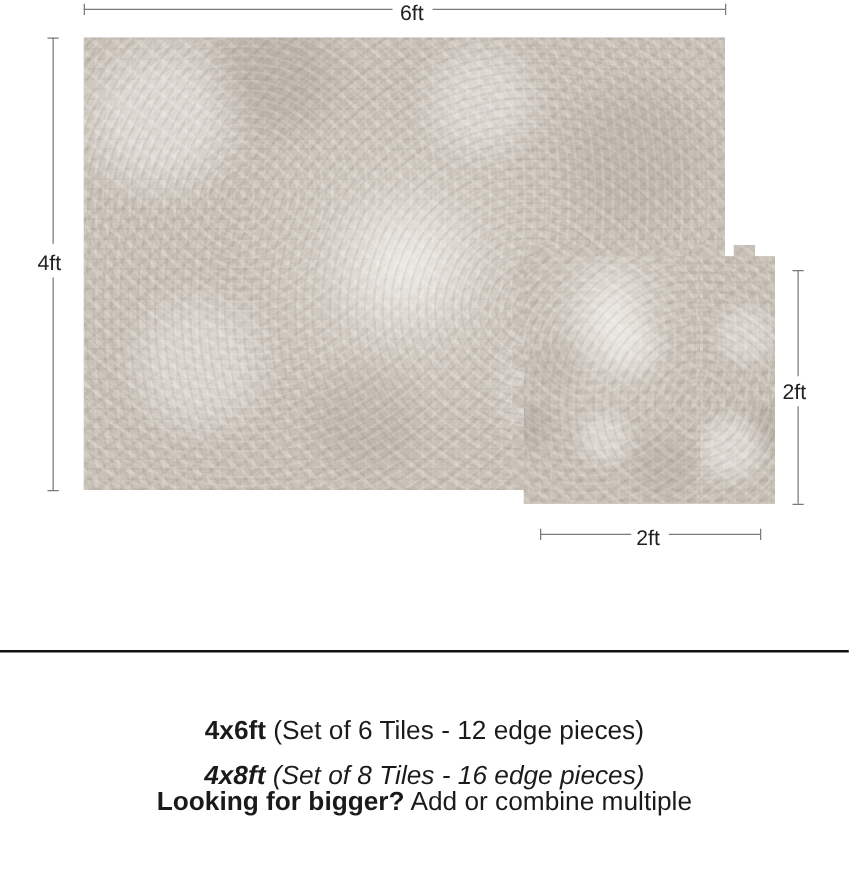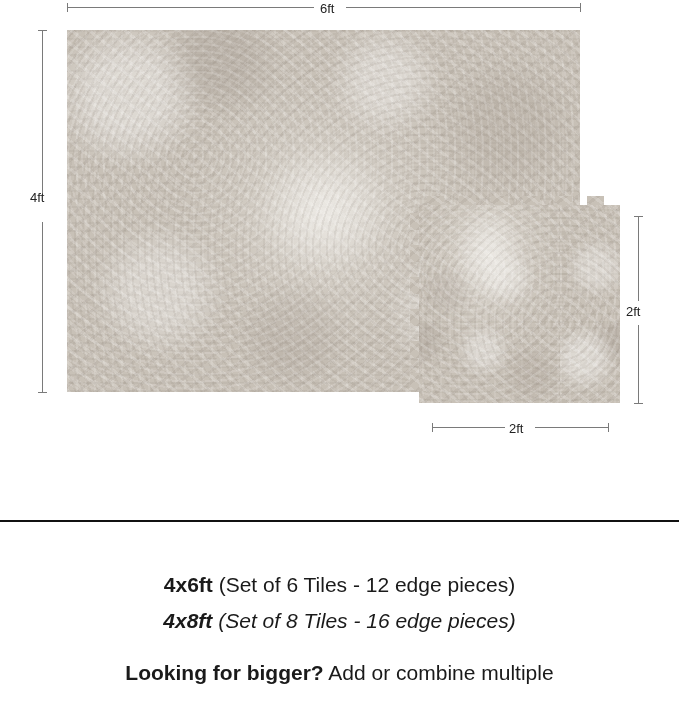--- a/index.html
+++ b/index.html
@@ -116,21 +116,21 @@
     background: #7a7a7a;
   }
   .cap-h {
     position: absolute;
     height: 1px;
     width: 9px;
     background: #7a7a7a;
   }
   .dim-label {
     position: absolute;
-    font-size: 13px;
+    font-size: 17px;
     color: #222;
     font-family: "Liberation Sans", sans-serif;
     white-space: nowrap;
   }
 
   
   #divider {
     position: absolute;
     left: 0;
     top: 520px;
@@ -150,39 +150,39 @@
   }
   .line {
     font-size: 21px;
     color: #1a1a1a;
     line-height: 1.0;
     margin: 0;
   }
   .line .b { font-weight: bold; }
   #row1 { margin-top: 52px; }
   #row2 { margin-top: 15px; font-style: italic; }
-  #row3 { margin-top: 31px; }
+  #row3 { }
   #row4 { margin-top: 7px; }
 </style>
 </head>
 <body>
 
 <div id="diagram">
 
   <div class="dim-line-h" style="left:67px; top:7px; width:247px;"></div>
   <div class="dim-line-h" style="left:346px; top:7px; width:234px;"></div>
   <div class="cap-v" style="left:67px; top:3px;"></div>
   <div class="cap-v" style="left:580px; top:3px;"></div>
   <div class="dim-label" style="left:320px; top:1px;">6ft</div>
 
   <div class="dim-line-v" style="left:42px; top:30px; width:1px; height:165px;"></div>
   <div class="dim-line-v" style="left:42px; top:222px; width:1px; height:170px;"></div>
   <div class="cap-h" style="left:38px; top:30px;"></div>
   <div class="cap-h" style="left:38px; top:392px;"></div>
-  <div class="dim-label" style="left:30px; top:190px;">4ft</div>
+  <div class="dim-label" style="left:30px; top:201px;">4ft</div>
 
   <div class="rug-large">
     <div class="tex"></div>
   </div>
 
   <div class="tabs-top" style="left:419px; top:196px; width:201px; height:10px;">
     <div class="tab" style="left:8px;  top:0; width:17px; height:10px;">
         <div class="tex2"></div>
       </div>
     <div class="tab" style="left:40px; top:0; width:17px; height:10px;">

